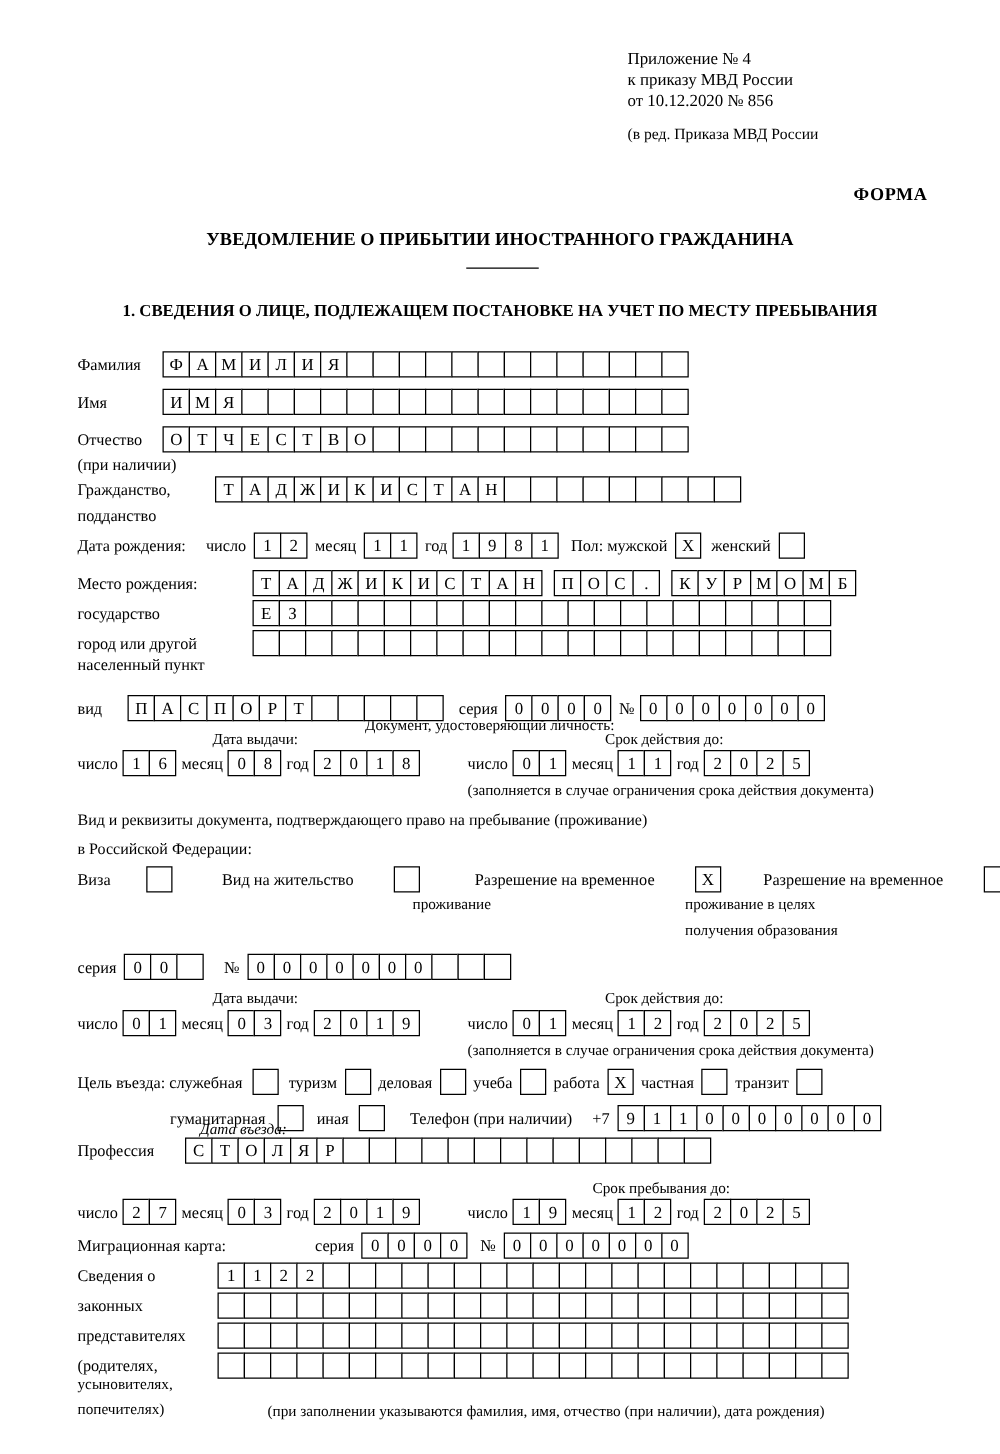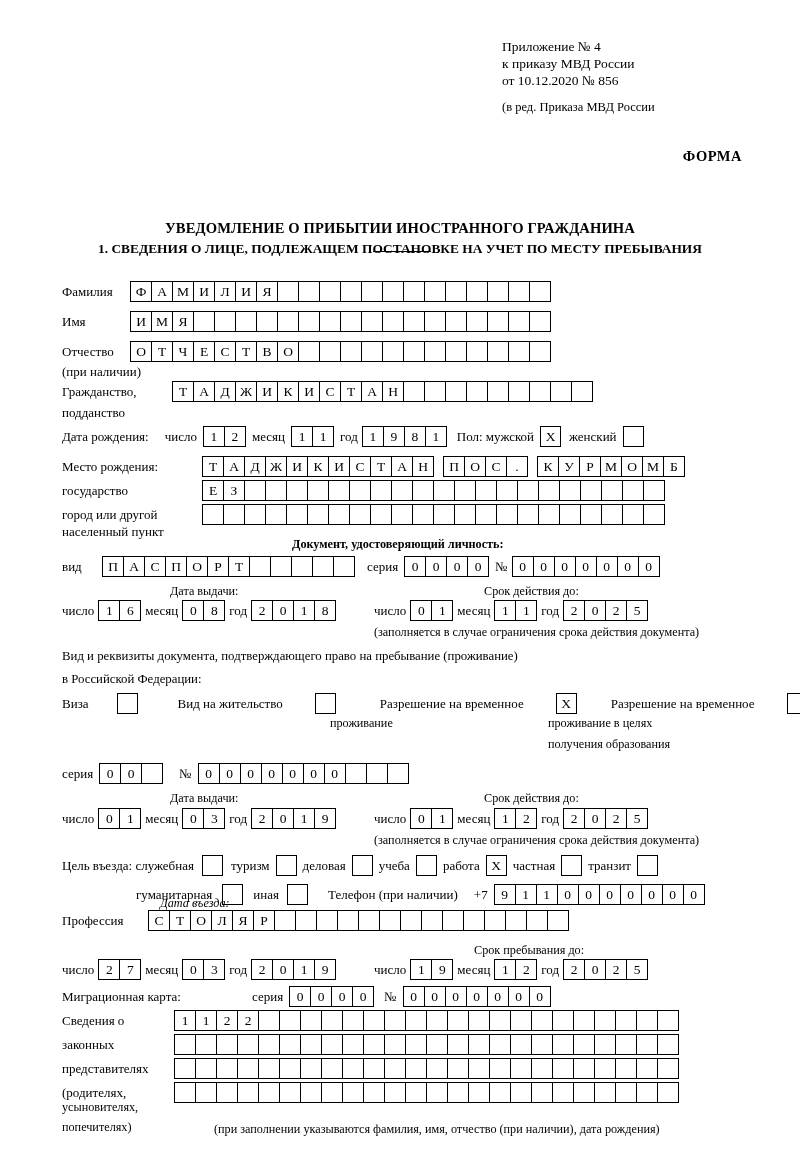--- a/index.html
+++ b/index.html
@@ -49,21 +49,20 @@
   .title {
     position: absolute;
     top: 182px;
     left: 0;
     width: 800px;
     text-align: center;
     font-size: 14.6px;
     font-weight: bold;
     line-height: 21px;
     letter-spacing: 0.1px;
-    margin-top: 36px;
   }
   .title .rule {
     display: inline-block;
     width: 58px;
     border-bottom: 1.3px solid #000;
     vertical-align: 2px;
     margin-left: 4px;
   }
 
   .section1 {
@@ -126,21 +125,21 @@
   .ml10 { margin-left: 10px; }
   .ml12 { margin-left: 12px; }
   .ml16 { margin-left: 16px; }
   .ml20 { margin-left: 20px; }
 
   .center-note {
     position: absolute;
     font-size: 12.2px;
     white-space: nowrap;
   }
-  .bold { font-weight: bold; }
+  .bold { font-weight: normal; margin-top: 36px; }
 </style>
 </head>
 <body>
 
 <div class="page">
 
   <div class="hdr">
     <div>Приложение № 4</div>
     <div>к приказу МВД России</div>
     <div>от 10.12.2020 № 856</div>

